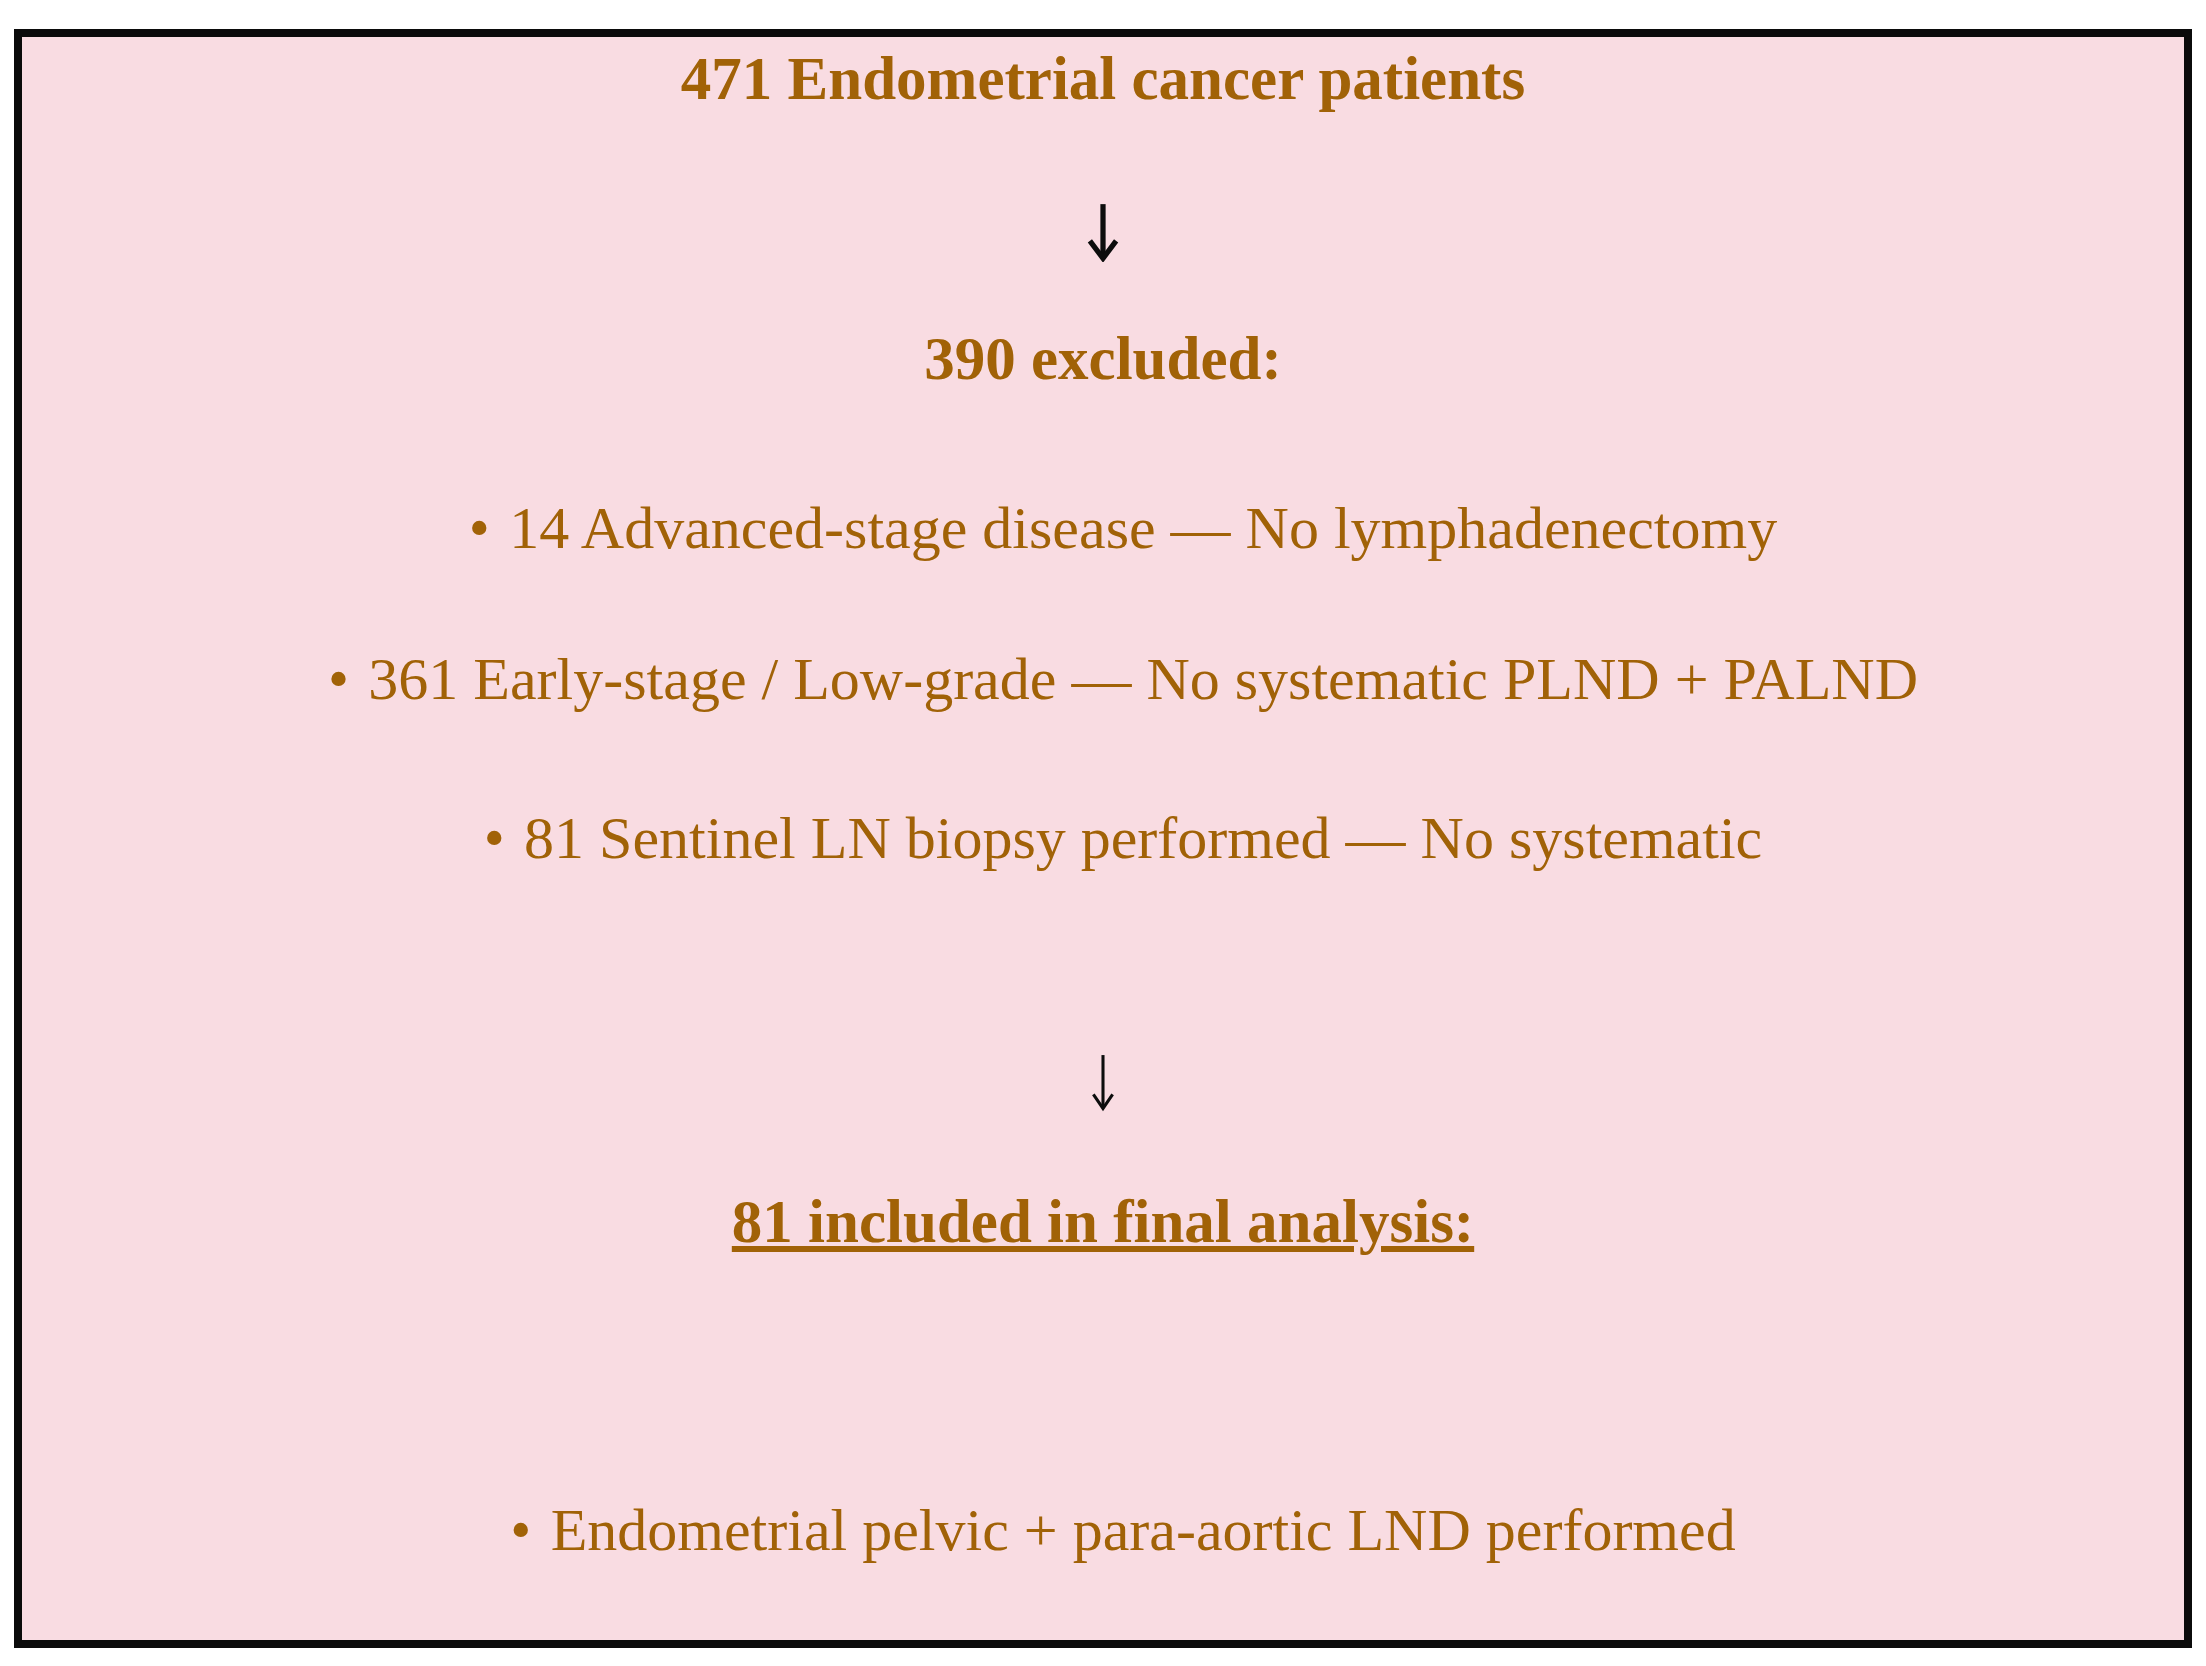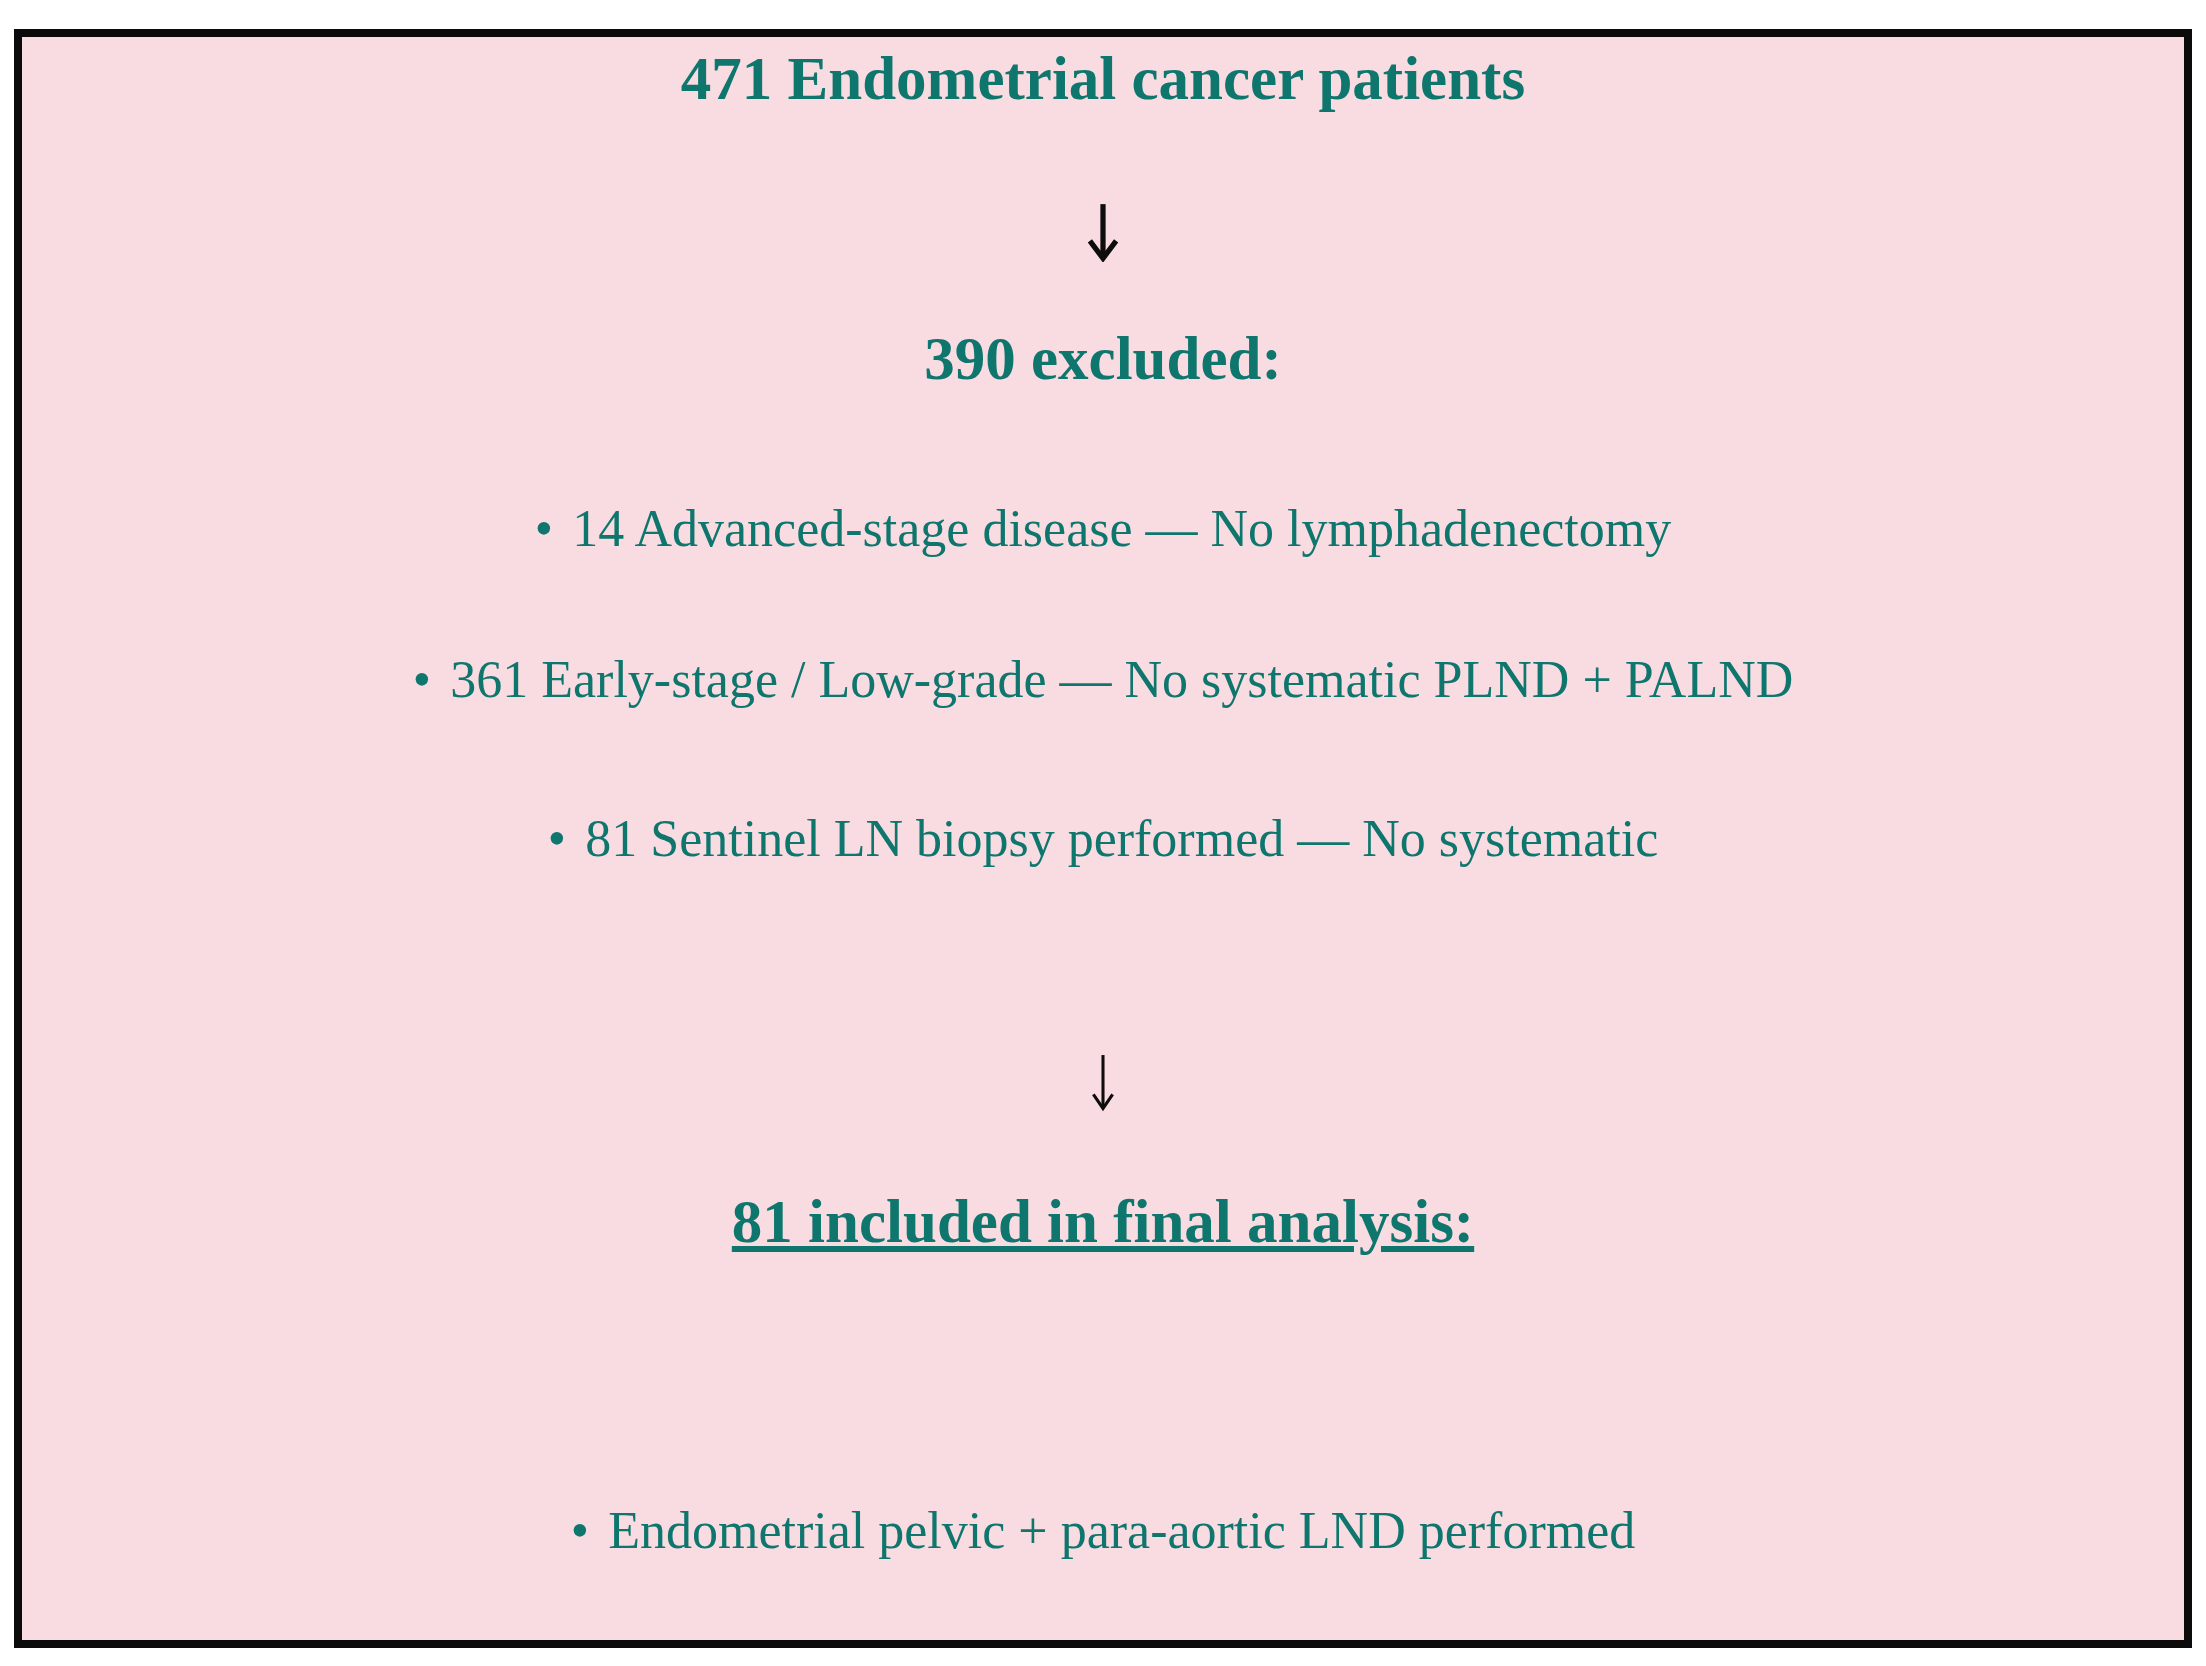--- a/index.html
+++ b/index.html
@@ -17,31 +17,32 @@
     width: 2162px;
     height: 1603px;
     border: 8px solid #0b0b0b;
     background: #f9dce2;
   }
   .block {
     position: absolute;
     left: 0;
     width: 100%;
     text-align: center;
-    color: #0f766e;
+    color: #a16207;
     white-space: nowrap;
   }
   .heading {
     font-weight: bold;
     font-size: 61px;
     line-height: 74px;
   }
   .item {
-    font-size: 52px;
+    font-size: 60px;
     line-height: 85px;
+    margin-left: 20px;
   }
   .item .bullet {
     margin-right: 19.3px;
   }
   .arrow {
     display: block;
     margin: 0 auto;
   }
   
   .pos-title        { top: 5.3px; }

